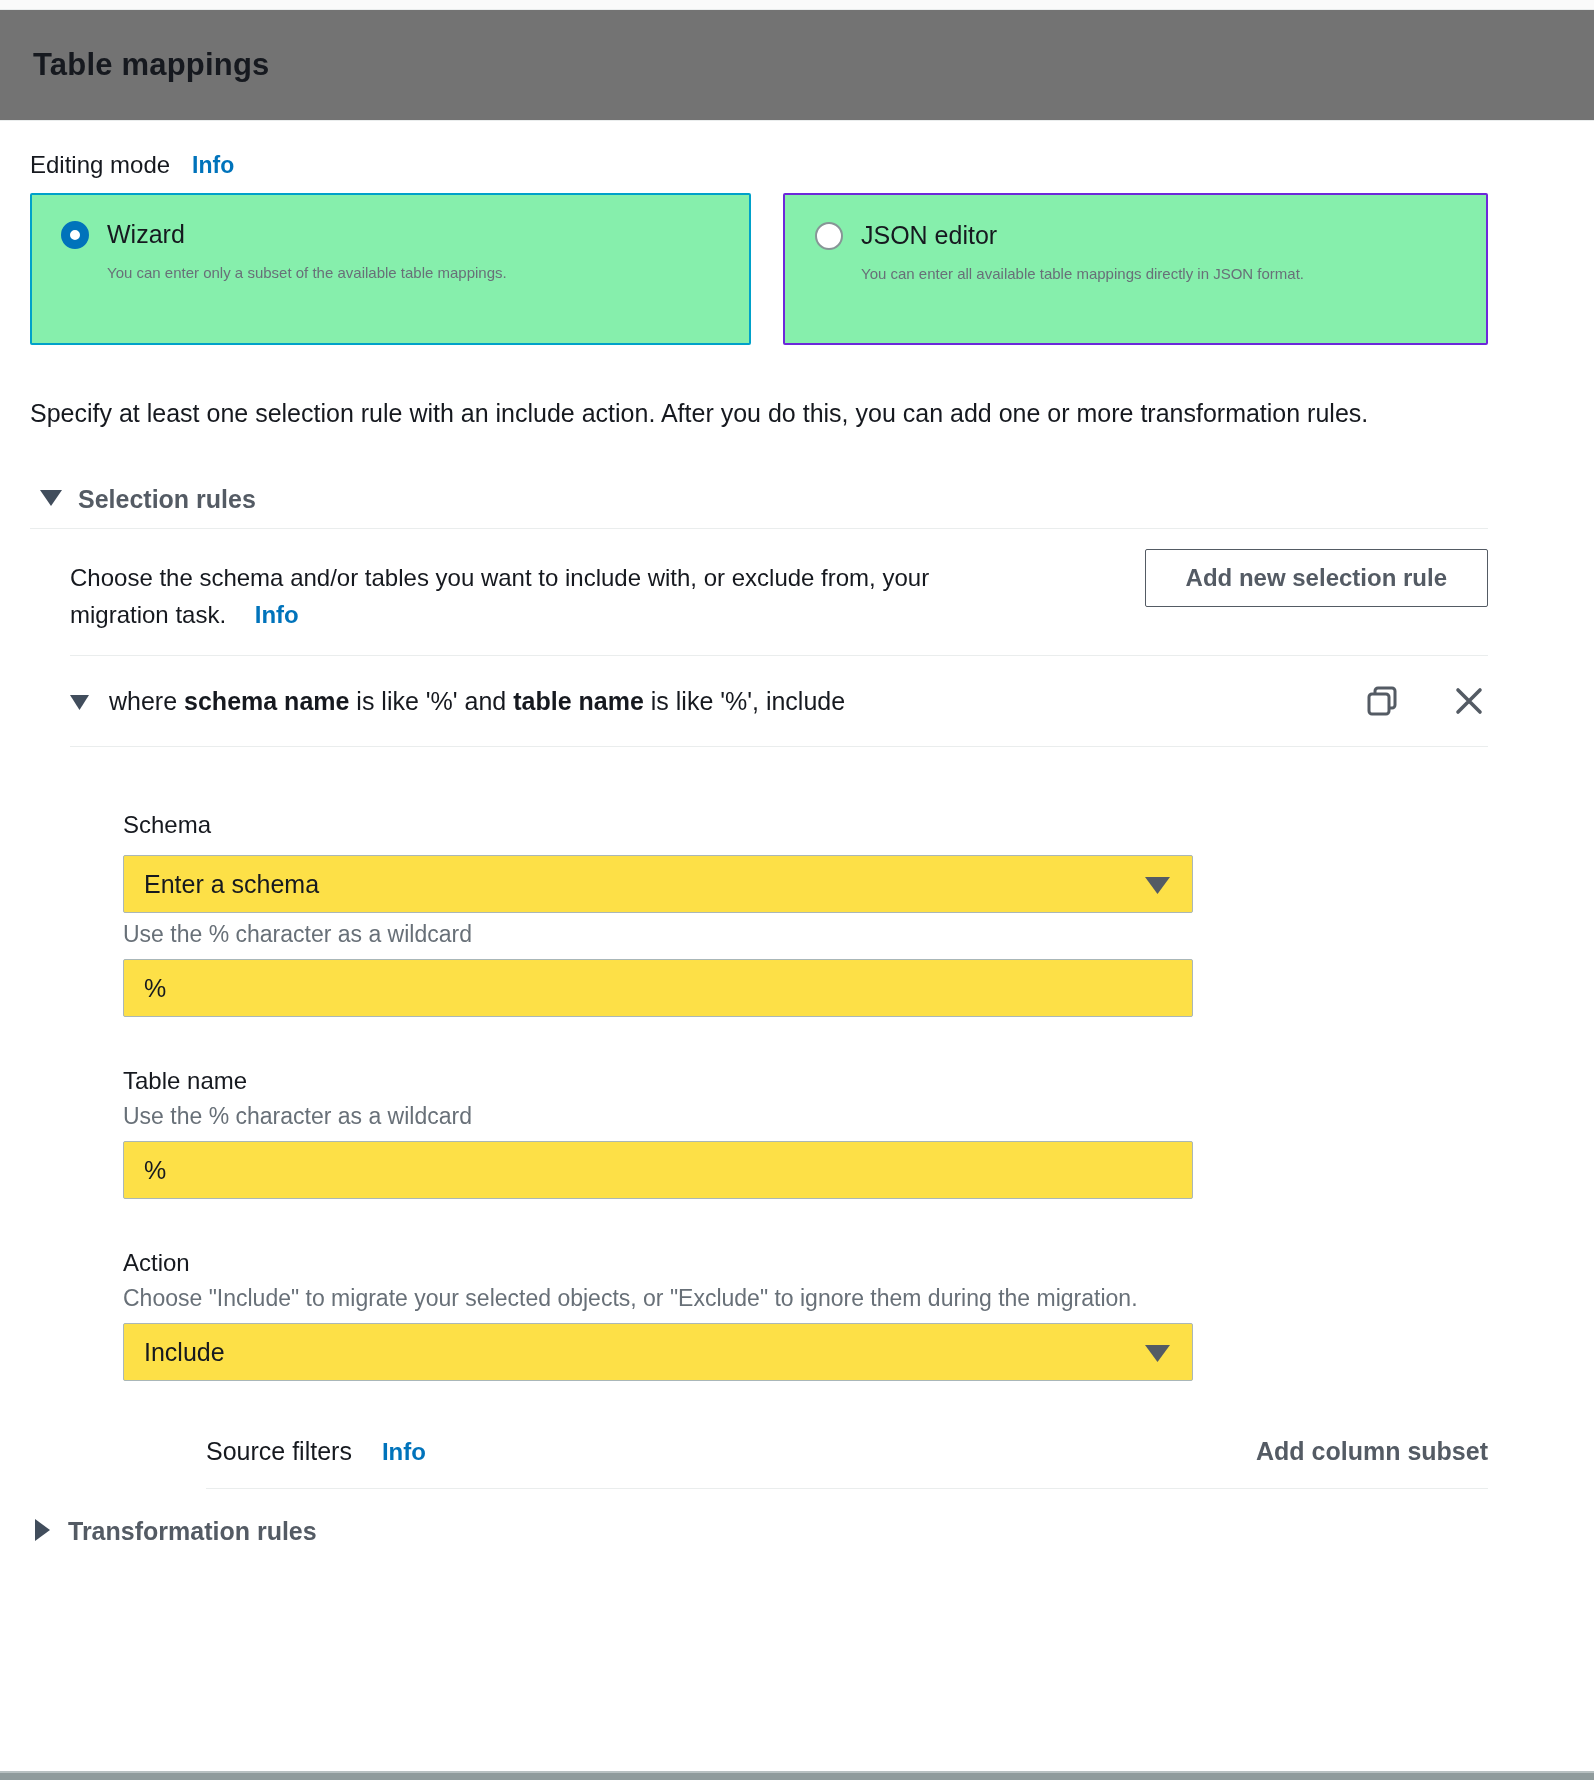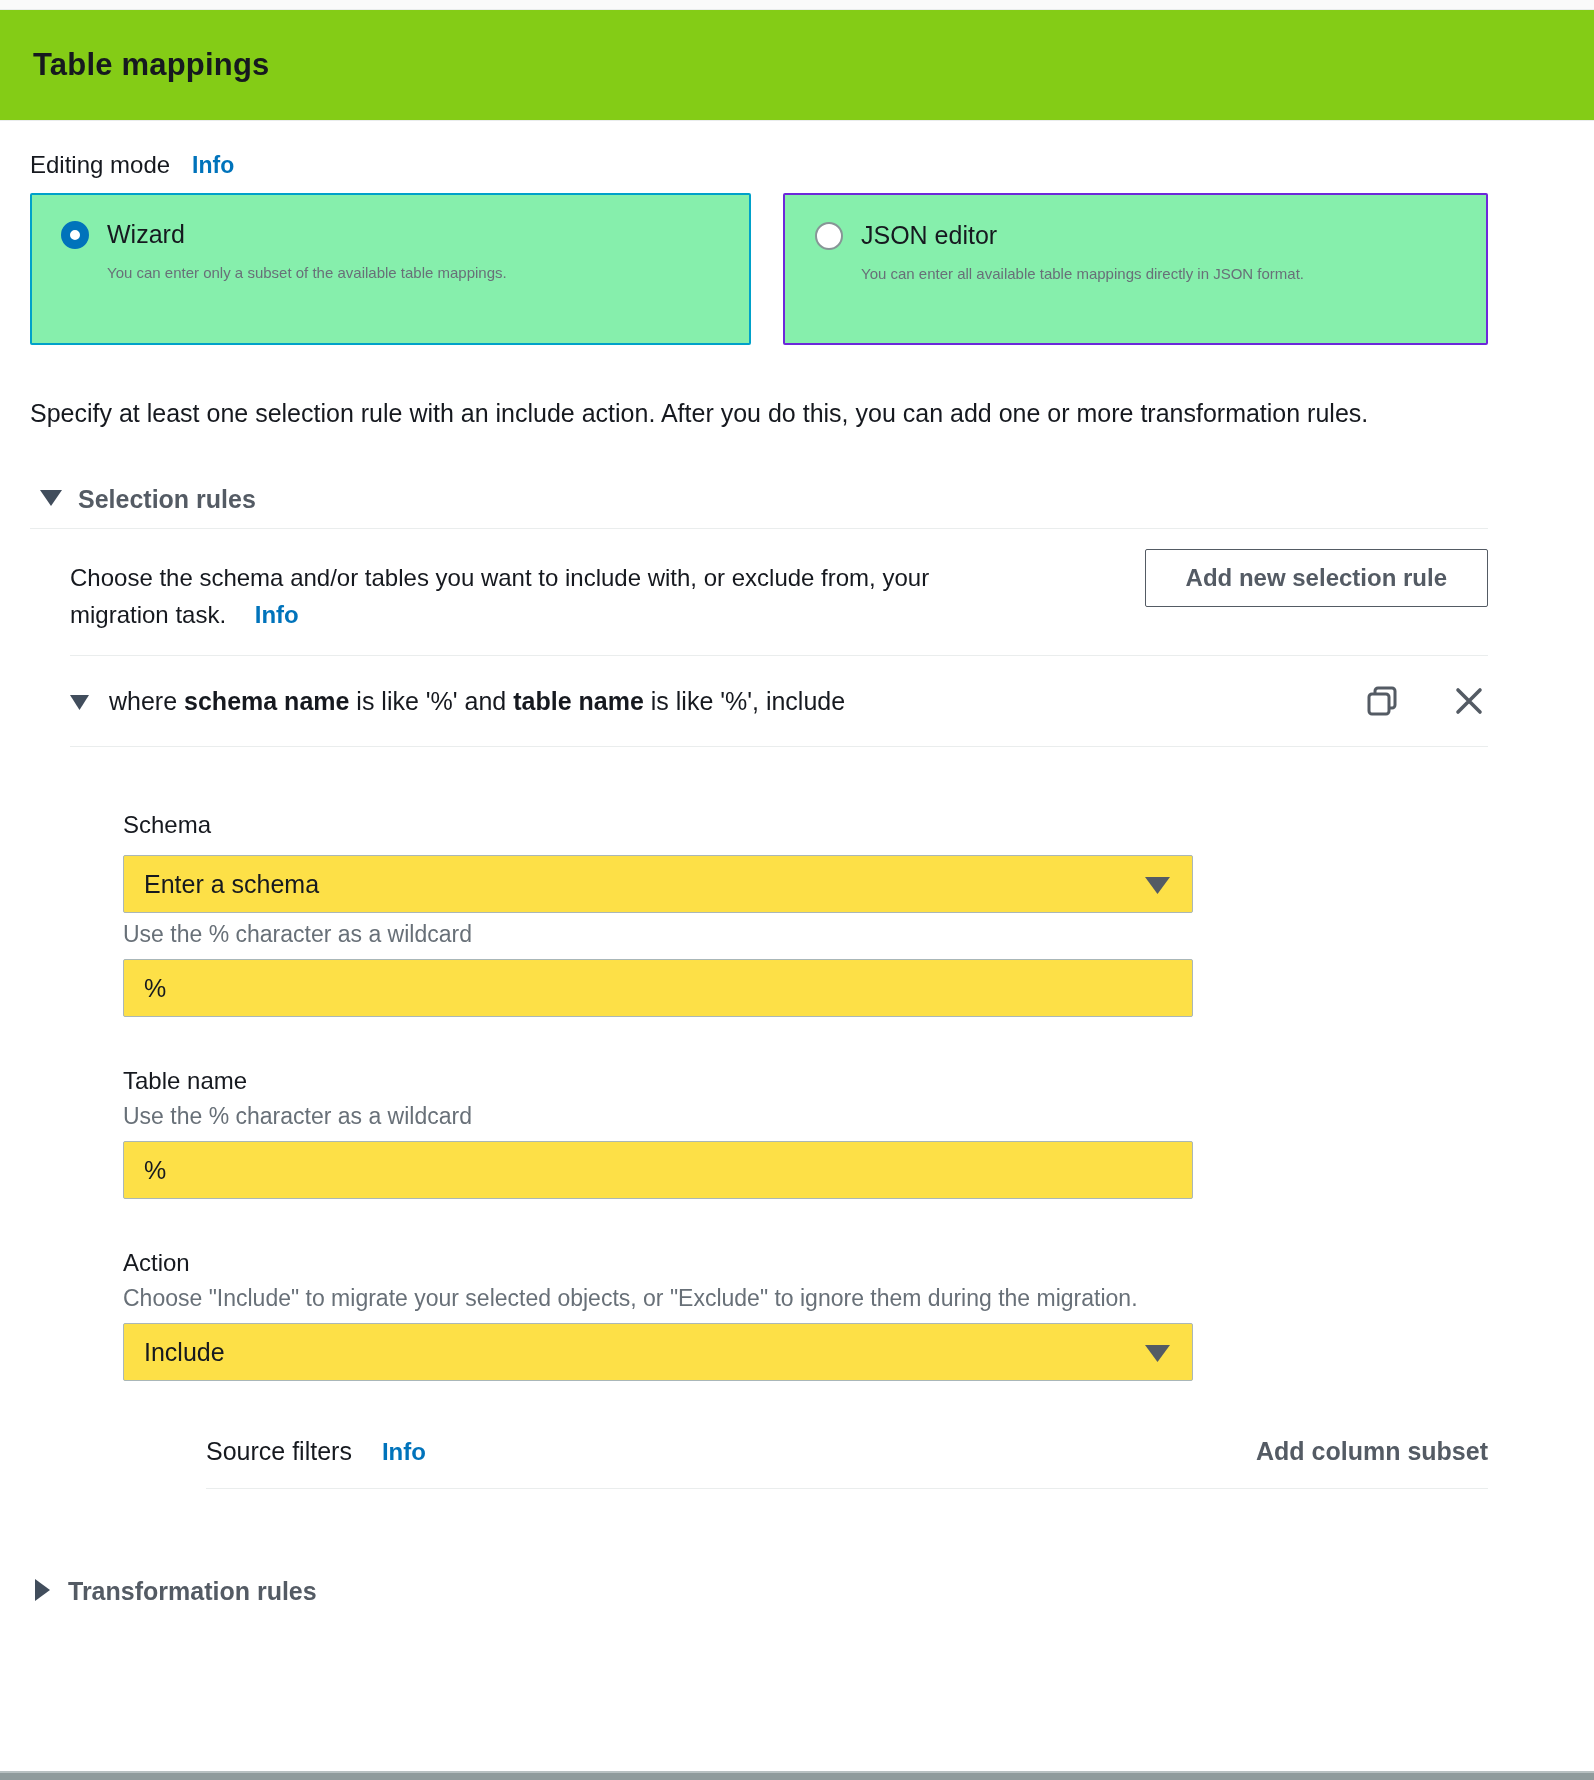--- a/index.html
+++ b/index.html
@@ -6,21 +6,21 @@
   html,body { width:1594px; height:1780px; }
   body {
     font-family:"Liberation Sans", sans-serif;
     color:#16191f;
     background:#ffffff;
     position:relative;
     overflow:hidden;
   }
   .top-strip { height:10px; background:#fafafa; border-bottom:1px solid #eaeded; }
   .panel-header {
-    height:111px; background:#84cc16; border-bottom:1px solid #eaeded;
+    height:111px; background:#737373; border-bottom:1px solid #eaeded;
     display:flex; align-items:center; padding-left:33px;
   }
   .panel-title { font-size:31px; font-weight:700; color:#16191f; letter-spacing:.2px; }
 
   .content { padding:0 106px 0 30px; }
 
   .editing-row { margin-top:30px; display:flex; align-items:baseline; gap:22px; }
   .field-label { font-size:24px; color:#16191f; }
   .info-link { font-size:23px; font-weight:700; color:#0073bb; cursor:pointer; text-decoration:none; }
 
@@ -90,21 +90,21 @@
     margin-top:56px; margin-left:136px; display:flex; align-items:center; justify-content:space-between;
   }
   .filters-left { display:flex; align-items:baseline; gap:30px; }
   .filters-title { font-size:25px; color:#16191f; }
   .add-filter-btn {
     background:none; border:none; padding:0; cursor:pointer;
     font-family:"Liberation Sans", sans-serif; font-size:25px; font-weight:700; color:#545b64;
   }
   .filters-divider { margin-top:22px; margin-left:136px; }
 
-  .transformation-header { margin-top:88px; display:flex; align-items:center; gap:18px; padding-left:5px; cursor:pointer; }
+  .transformation-header { margin-top:28px; display:flex; align-items:center; gap:18px; padding-left:5px; cursor:pointer; }
 
   .bottom-bar { position:absolute; left:0; bottom:0; width:100%; height:9px; background:#8f9b9c; border-top:2px solid #b7c0c1; }
 </style>
 </head>
 <body>
 
 <div class="top-strip"></div>
 
 <header class="panel-header">
   <h1 class="panel-title">Table mappings</h1>

